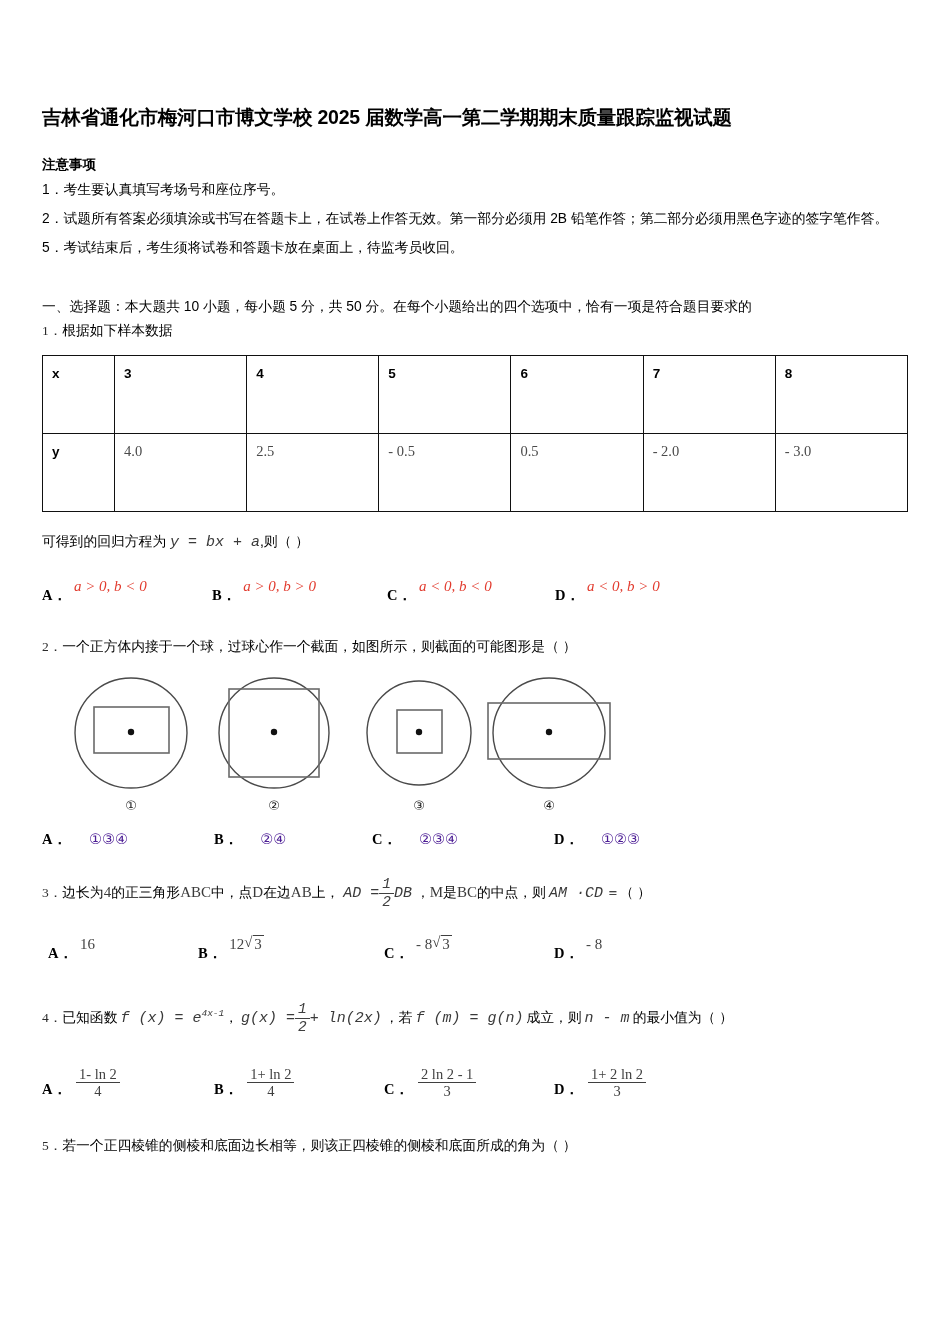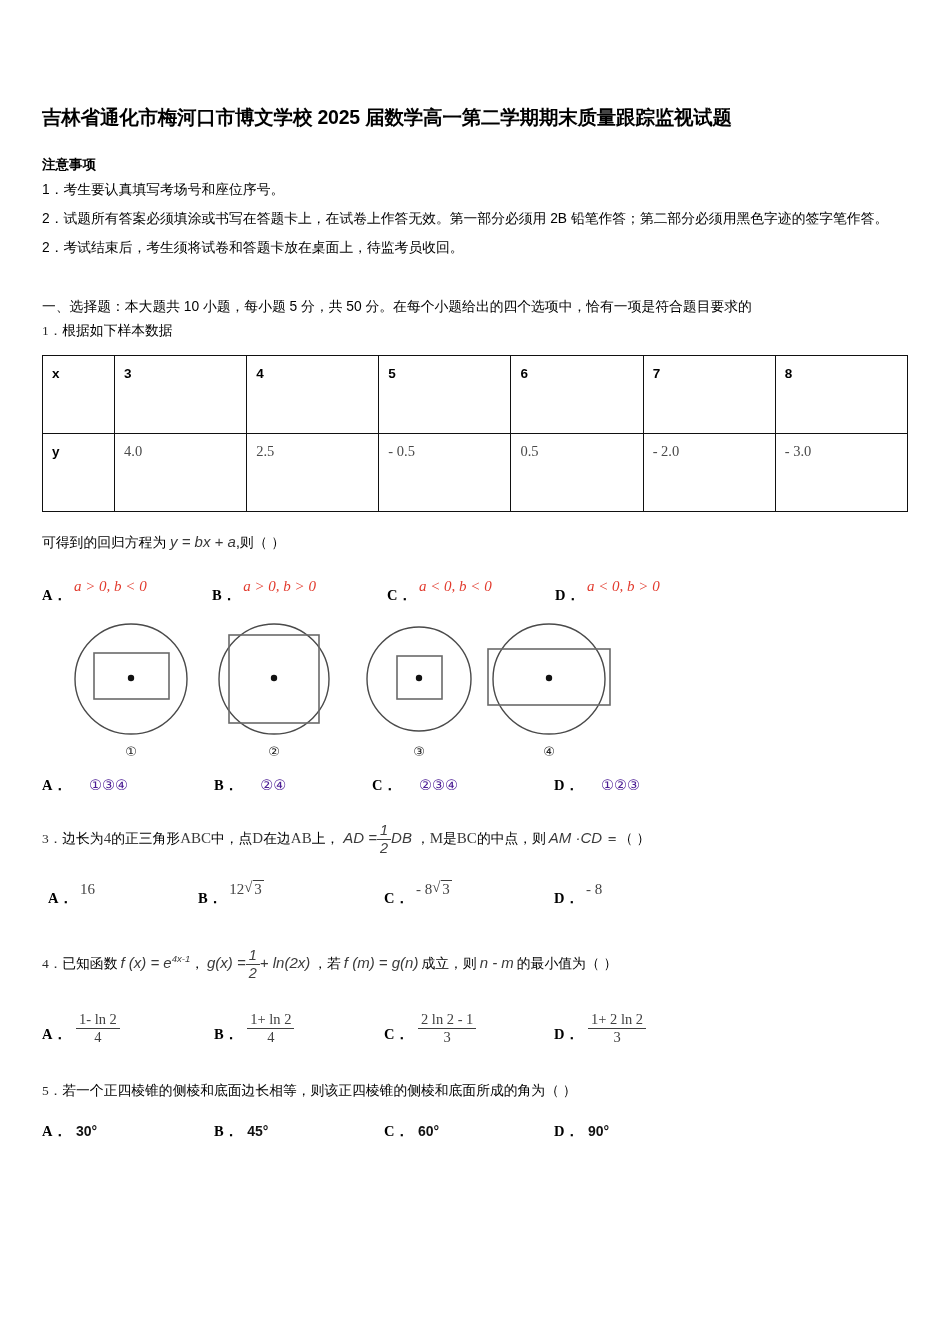--- a/index.html
+++ b/index.html
@@ -69,21 +69,21 @@
     font-size: 13.8px;
     line-height: 24px;
     display: block;
   }
   .q-num {
     font-family: "Liberation Serif", "DejaVu Serif", serif;
     font-size: 13.5px;
     color: #2b2b2b;
   }
   .mathit {
-    font-family: Liberation Sans, sans-serif;
+    font-family: Liberation Mono, monospace;
     font-style: italic;
     font-size: 15px;
     color: #3a3a3a;
   }
   .mathup {
     font-family: "Liberation Serif", "DejaVu Serif", serif;
     font-size: 15px;
     color: #3a3a3a;
   }
 
@@ -222,21 +222,21 @@
 <body>
 
 <div class="page">
 <div class="inner">
 
   <div class="doc-title">吉林省通化市梅河口市博文学校 2025 届数学高一第二学期期末质量跟踪监视试题</div>
 
   <div class="notice-head">注意事项</div>
   <div class="notice-line">1．考生要认真填写考场号和座位序号。</div>
   <div class="notice-line wrap">2．试题所有答案必须填涂或书写在答题卡上，在试卷上作答无效。第一部分必须用 2B 铅笔作答；第二部分必须用黑色字迹的签字笔作答。</div>
-  <div class="notice-line">2．考试结束后，考生须将试卷和答题卡放在桌面上，待监考员收回。</div>
+  <div class="notice-line">5．考试结束后，考生须将试卷和答题卡放在桌面上，待监考员收回。</div>
 
   <div class="section-head">一、选择题：本大题共 10 小题，每小题 5 分，共 50 分。在每个小题给出的四个选项中，恰有一项是符合题目要求的</div>
 
   <div class="q">
     <span class="q-num">1．</span><span>根据如下样本数据</span>
   </div>
 
   <table class="data-table">
     <tbody>
           <tr>
@@ -273,20 +273,23 @@
       <span class="opt-label">B．</span><span class="opt-val red">a &gt; 0, b &gt; 0</span>
     </div>
     <div class="opt" style="left:345px;">
       <span class="opt-label">C．</span><span class="opt-val red">a &lt; 0, b &lt; 0</span>
     </div>
     <div class="opt" style="left:513px;">
       <span class="opt-label">D．</span><span class="opt-val red">a &lt; 0, b &gt; 0</span>
     </div>
   </div>
 
+  <div class="q" style="margin-top:30px;">
+    <span class="q-num">2．</span><span>一个正方体内接于一个球，过球心作一个截面，如图所示，则截面的可能图形是（   ）</span>
+  </div>
 
   <div class="fig-strip">
 
     <div class="fig" style="left:12px;">
       <svg width="126" height="126" viewBox="0 0 126 126">
         <ellipse cx="63" cy="62" rx="56" ry="55" fill="none" stroke="#4a4a4a" stroke-width="1.4"></ellipse>
         <rect x="26" y="36" width="75" height="46" fill="none" stroke="#6a6a6a" stroke-width="1.6"></rect>
         <circle cx="63" cy="61" r="3.2" fill="#111"></circle>
       </svg>
       <div class="fig-cap">①</div>
@@ -370,29 +373,15 @@
     </div>
     <div class="opt" style="left:512px;">
       <span class="opt-label">D．</span><span class="frac" style="margin-left:9px;vertical-align:-3px;"><span class="num">1+ 2 ln 2</span><span class="den">3</span></span>
     </div>
   </div>
 
   <div class="q" style="margin-top:34px;">
     <span class="q-num">5．</span><span>若一个正四棱锥的侧棱和底面边长相等，则该正四棱锥的侧棱和底面所成的角为（   ）</span>
   </div>
 
-  <div class="opts" style="margin-top:14px;height:24px;">
-    <div class="opt" style="left:0px;">
-      <span class="opt-label">A．</span><span class="opt-val plainup">30°</span>
-    </div>
-    <div class="opt" style="left:172px;">
-      <span class="opt-label">B．</span><span class="opt-val plainup">45°</span>
-    </div>
-    <div class="opt" style="left:342px;">
-      <span class="opt-label">C．</span><span class="opt-val plainup">60°</span>
-    </div>
-    <div class="opt" style="left:512px;">
-      <span class="opt-label">D．</span><span class="opt-val plainup">90°</span>
-    </div>
-  </div>
 
 </div>
 </div>
 
 </body></html>

